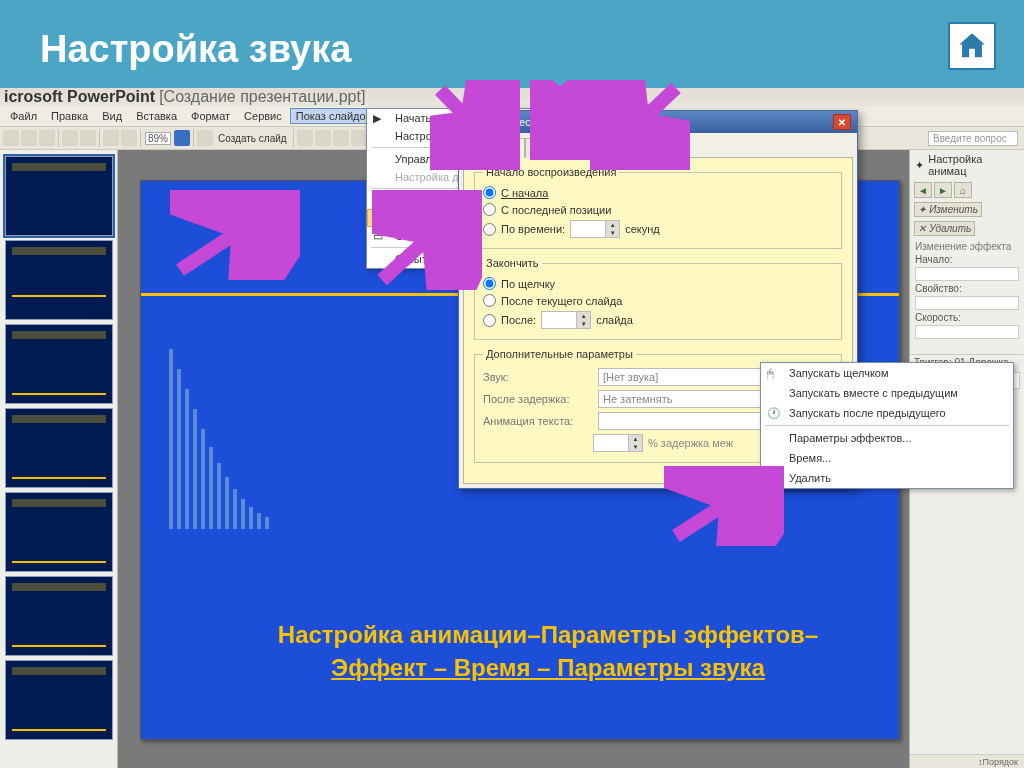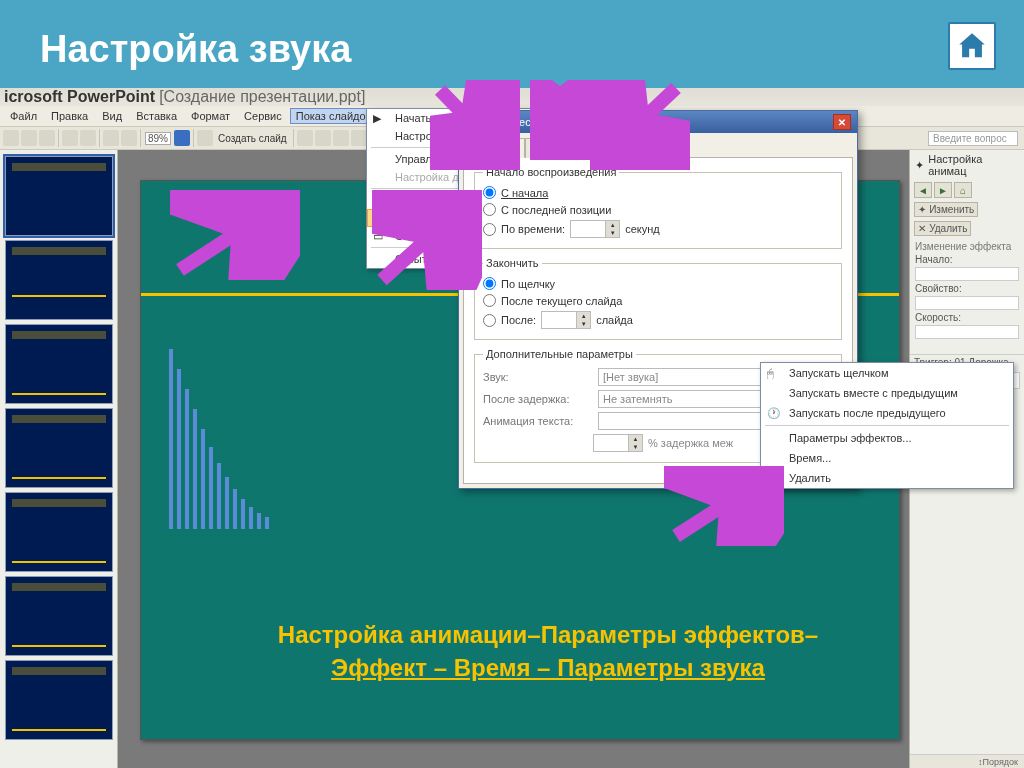--- a/index.html
+++ b/index.html
@@ -24,32 +24,32 @@
 
   .workspace { position: absolute; top: 62px; left: 0; right: 0; bottom: 0; display: flex; }
 
   .thumbs { width: 118px; background: #efefe9; border-right: 1px solid #b9b6a9; overflow: hidden; padding: 2px; }
   .thumb { width: 108px; height: 80px; background: #001a52; border: 1px solid #8d9db7; margin: 4px auto; position: relative; }
   .thumb .stripe { position:absolute; left:6px; right:6px; bottom:8px; height:2px; background:#f2c200;}
   .thumb .title-line { position:absolute; left:6px; top:6px; right:6px; height:8px; background:#f2c200; opacity:.3;}
   .thumb.sel { outline:2px solid #3160a8;}
 
   .canvas-zone { flex: 1; background: #7a7a7a; position: relative; border-right: 1px solid #b9b6a9; }
-  .slide { position: absolute; left: 22px; top: 30px; width: 760px; height: 560px; background: #0f766e; border: 1px solid #555; box-shadow: 2px 2px 4px rgba(0,0,0,.4); }
+  .slide { position: absolute; left: 22px; top: 30px; width: 760px; height: 560px; background: #1d4ed8; border: 1px solid #555; box-shadow: 2px 2px 4px rgba(0,0,0,.4); }
   .slide .band { position:absolute; left:0; right:0; top:112px; height:3px; background:#f8c200;}
   .slide .bars { position:absolute; left:28px; top:148px; display:flex; gap:4px; align-items:flex-end; height:200px;}
   .slide .bars div { width:4px; background:#5c8bd8;}
   .slide-caption { position:absolute; left:96px; right:40px; bottom:54px; color:#f8c200; font-size:24px; font-weight:bold; line-height:1.4; text-align:center;}
   .slide-caption .ul { text-decoration:underline;}
 
   .taskpane { width: 114px; background: #efefe9; position:relative; }
   .tp-head { font-size:11px; padding:3px 5px; color:#333; display:flex; align-items:center; gap:4px;}
   .tp-nav { display:flex; gap:2px; padding:2px 4px;}
   .tp-nav .nbtn { width:18px; height:16px; border:1px solid #b7b4a6; background:#e4e1d5; font-size:10px; display:flex; align-items:center; justify-content:center; color:#3a6e3a;}
-  .tp-btns { display:flex; gap:2px; padding:2px 4px; font-size:10px;}
+  .tp-btns { display:flex; gap:2px; padding:2px 4px; font-size:10px;font-style:italic;}
   .tp-btns .bt { border:1px solid #b7b4a6; background:#e4e1d5; padding:1px 3px; color:#555;}
   .tp-sect { font-size:10px; color:#777; padding:3px 5px 1px;}
   .tp-row { font-size:10px; color:#555; padding:1px 5px; display:flex; gap:3px; align-items:center;}
   .tp-field { border:1px solid #ccc; background:#fff; height:14px; flex:1;}
   .tp-trigger { margin-top:14px; font-size:10px; color:#555; padding:2px 4px; border-top:1px solid #ccc;}
   .tp-item { font-size:10px; color:#333; padding:2px 4px; display:flex; gap:3px; align-items:center; background:#fff; border:1px solid #ccc; margin:2px 4px;}
   .statusbar { position:absolute; bottom:0; left:0; right:0; height:14px; background:#e8e6db; border-top:1px solid #ccc; font-size:9px; color:#666; display:flex; align-items:center; justify-content:flex-end; padding-right:6px;}
 
   
   .dropdown { position:absolute; top:0; left:248px; width:176px; background:#fff; border:1px solid #7e8da3; box-shadow:2px 2px 5px rgba(0,0,0,.3); font-size:11px; z-index:20;}
@@ -60,21 +60,21 @@
   .dropdown hr { border:none; border-top:1px solid #ccc; margin:2px 4px;}
   .dropdown .ico { position:absolute; left:6px; top:3px; width:14px; height:14px; }
 
   
   .dialog { position:absolute; left:458px; top:110px; width:400px; background:#f2f0e6; border:1px solid #4b6aa0; box-shadow:3px 3px 8px rgba(0,0,0,.4); z-index:30; font-size:11px;}
   .dlg-title { background:linear-gradient(#5b86c4,#395f9e); color:#fff; padding:3px 6px; display:flex; align-items:center; gap:6px;}
   .dlg-title .x { margin-left:auto; width:18px; height:16px; background:#d64b36; border:1px solid #a82e1d; color:#fff; display:flex; align-items:center; justify-content:center; font-weight:bold; font-size:10px; cursor:pointer;}
   .tabs { display:flex; padding:4px 4px 0; gap:0;}
   .tab { padding:3px 9px; border:1px solid #b7b4a6; border-bottom:none; background:#eae7db; font-size:11px; cursor:pointer; position:relative; top:1px;}
   .tab.active { background:#f2f0e6; border-bottom:1px solid #f2f0e6;}
-  .dlg-body { border:1px solid #b7b4a6; margin:0 4px 4px; padding:8px 10px 12px; background:#ffffff;}
+  .dlg-body { border:1px solid #b7b4a6; margin:0 4px 4px; padding:8px 10px 12px; background:#fef9c3;}
   fieldset { border:1px solid #c7c4b6; margin-bottom:8px; padding:6px 8px 8px;}
   legend { font-size:11px; color:#333; padding:0 3px;}
   .radio-row, .opt-row { display:flex; align-items:center; gap:5px; font-size:11px; color:#333; padding:2px 0;}
   .opt-row .lbl { width:110px; color:#777;}
   .opt-row .fld { flex:1; border:1px solid #bbb; background:#fff; height:18px; display:flex; align-items:center; padding:0 4px; color:#888; position:relative;}
   .opt-row .fld .dd { position:absolute; right:0; top:0; bottom:0; width:16px; background:#e0ded4; border-left:1px solid #bbb; display:flex; align-items:center; justify-content:center; font-size:8px;}
   .spin { width:50px; border:1px solid #bbb; background:#fff; height:18px; display:flex;}
   .spin .num { flex:1;}
   .spin .arrows { width:14px; display:flex; flex-direction:column;}
   .spin .arrows div { flex:1; background:#e0ded4; border-left:1px solid #bbb; font-size:6px; display:flex; align-items:center; justify-content:center;}

